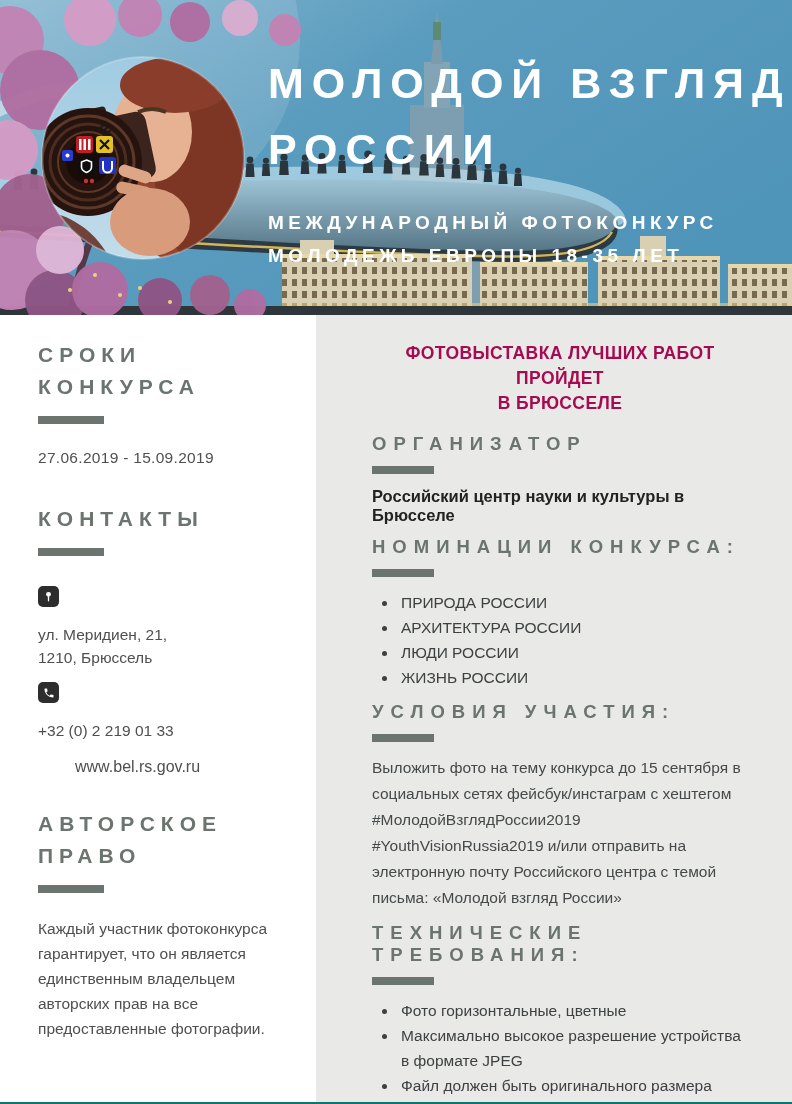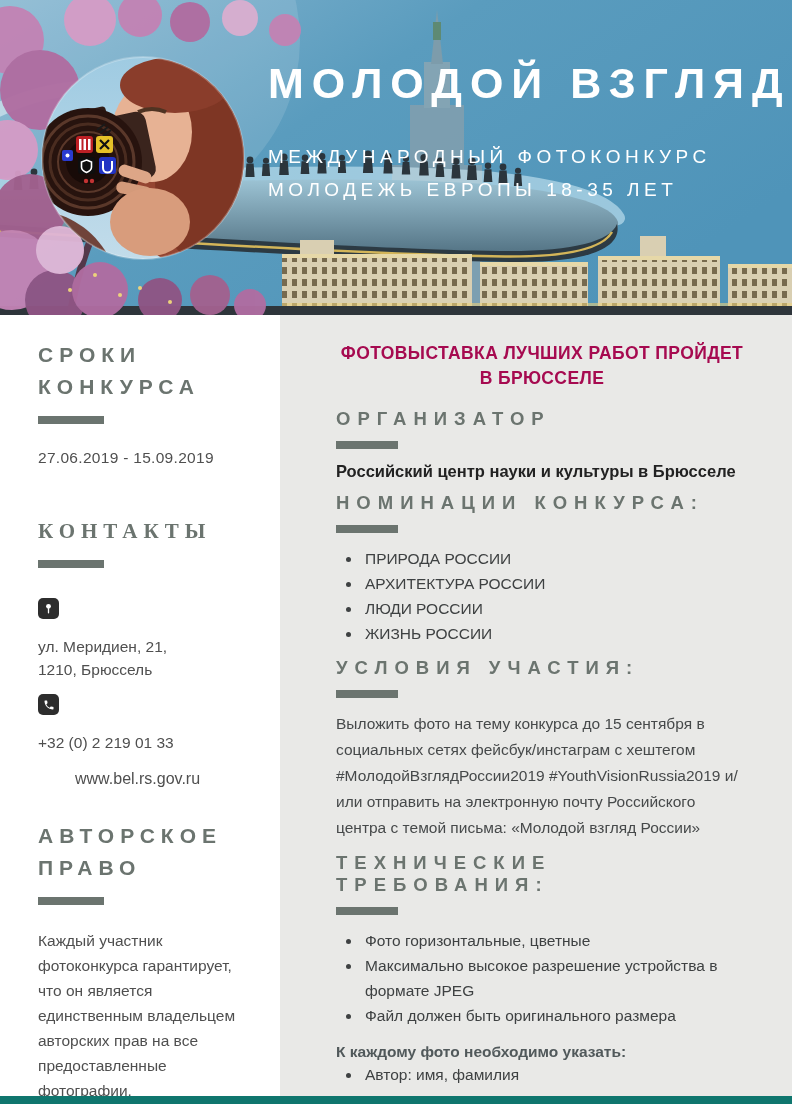--- a/index.html
+++ b/index.html
@@ -1,36 +1,36 @@
 <!DOCTYPE html>
 <html><head>
 <meta charset="utf-8">
 <style>
   html,body{margin:0;padding:0;background:#fff;}
   .poster{
     position:relative;width:792px;height:1104px;overflow:hidden;
     font-family:"Liberation Sans","DejaVu Sans",sans-serif;
-    background:#ec4899;border-bottom:8px solid #0f766e;box-sizing:border-box;
+    background:#ec4899;border-bottom:2px solid #0f766e;box-sizing:border-box;
   }
   
   .banner{position:relative;width:792px;height:315px;overflow:hidden;}
   .banner-art{position:absolute;left:0;top:0;display:block;}
   .title-block{position:absolute;left:268px;top:50px;color:#fff;}
   .poster-title{margin:0;font-size:43px;font-weight:800;line-height:66px;letter-spacing:8px;}
   .poster-title span{display:block;}
-  .poster-subtitle{margin:24px 0 0;font-size:19px;font-weight:400;line-height:33px;letter-spacing:4.5px;}
+  .poster-subtitle{margin:24px 0 0;font-size:19px;font-weight:700;line-height:33px;letter-spacing:4.5px;}
   .poster-subtitle span{display:block;}
   
   .content{display:flex;width:792px;height:789px;}
-  .sidebar{width:280px;flex:none;background:#ffffff;padding:24px 24px 16px 38px;box-sizing:border-box;}
+  .sidebar{width:316px;flex:none;background:#ffffff;padding:24px 24px 16px 38px;box-sizing:border-box;}
   .side-h{margin:0;font-size:21px;font-weight:700;letter-spacing:6px;line-height:32px;color:#6b746f;}
   .side-h span{display:block;}
   .bar{width:66px;height:8px;background:#6b746f;margin:13px 0 0;}
   .date{margin-top:25px;font-size:15.5px;color:#4f4f4f;letter-spacing:.3px;}
-  .mt36{margin-top:48px;font-family:Liberation Serif, serif;}
+  .mt36{margin-top:36px;}
   .mt30{margin-top:29px;}
   .contact-row{display:flex;gap:16px;margin-top:29px;font-size:15.5px;line-height:23px;color:#4f4f4f;flex-direction:column;}
   .contact-row.tight{margin-top:12px;}
   .contact-row.gap{margin-top:42px;}
   .cicon{width:21px;height:21px;border-radius:5px;background:#2d2d2d;flex:none;
          display:flex;align-items:center;justify-content:center;margin-top:1px;}
   .ctext span{display:block;}
   .web{margin-top:12px;padding-left:37px;font-size:16px;line-height:25px;color:#4f4f4f;}
   .web span{display:block;}
   .copy-text{margin-top:23px;font-size:15.5px;line-height:25px;color:#4f4f4f;}
@@ -198,20 +198,21 @@
         <rect x="118" y="200" width="36" height="12" rx="6" fill="#dda687" transform="rotate(8 136 206)"></rect>
         <ellipse cx="150" cy="222" rx="40" ry="34" fill="#d89c7c"></ellipse>
         <path d="M42 259 L42 210 C 70 215 95 230 110 259 Z" fill="#70433a"></path>
       </g>
       <circle cx="143" cy="158" r="101" fill="none" stroke="rgba(255,255,255,0.25)" stroke-width="2"></circle>
     </svg>
 
     <div class="title-block">
       <h1 class="poster-title">
         <span>МОЛОДОЙ ВЗГЛЯД</span>
+        <span>РОССИИ</span>
       </h1>
       <p class="poster-subtitle">
         <span>МЕЖДУНАРОДНЫЙ ФОТОКОНКУРС</span>
         <span>МОЛОДЕЖЬ ЕВРОПЫ 18-35 ЛЕТ</span>
       </p>
     </div>
   </header>
 
   <div class="content">
 

